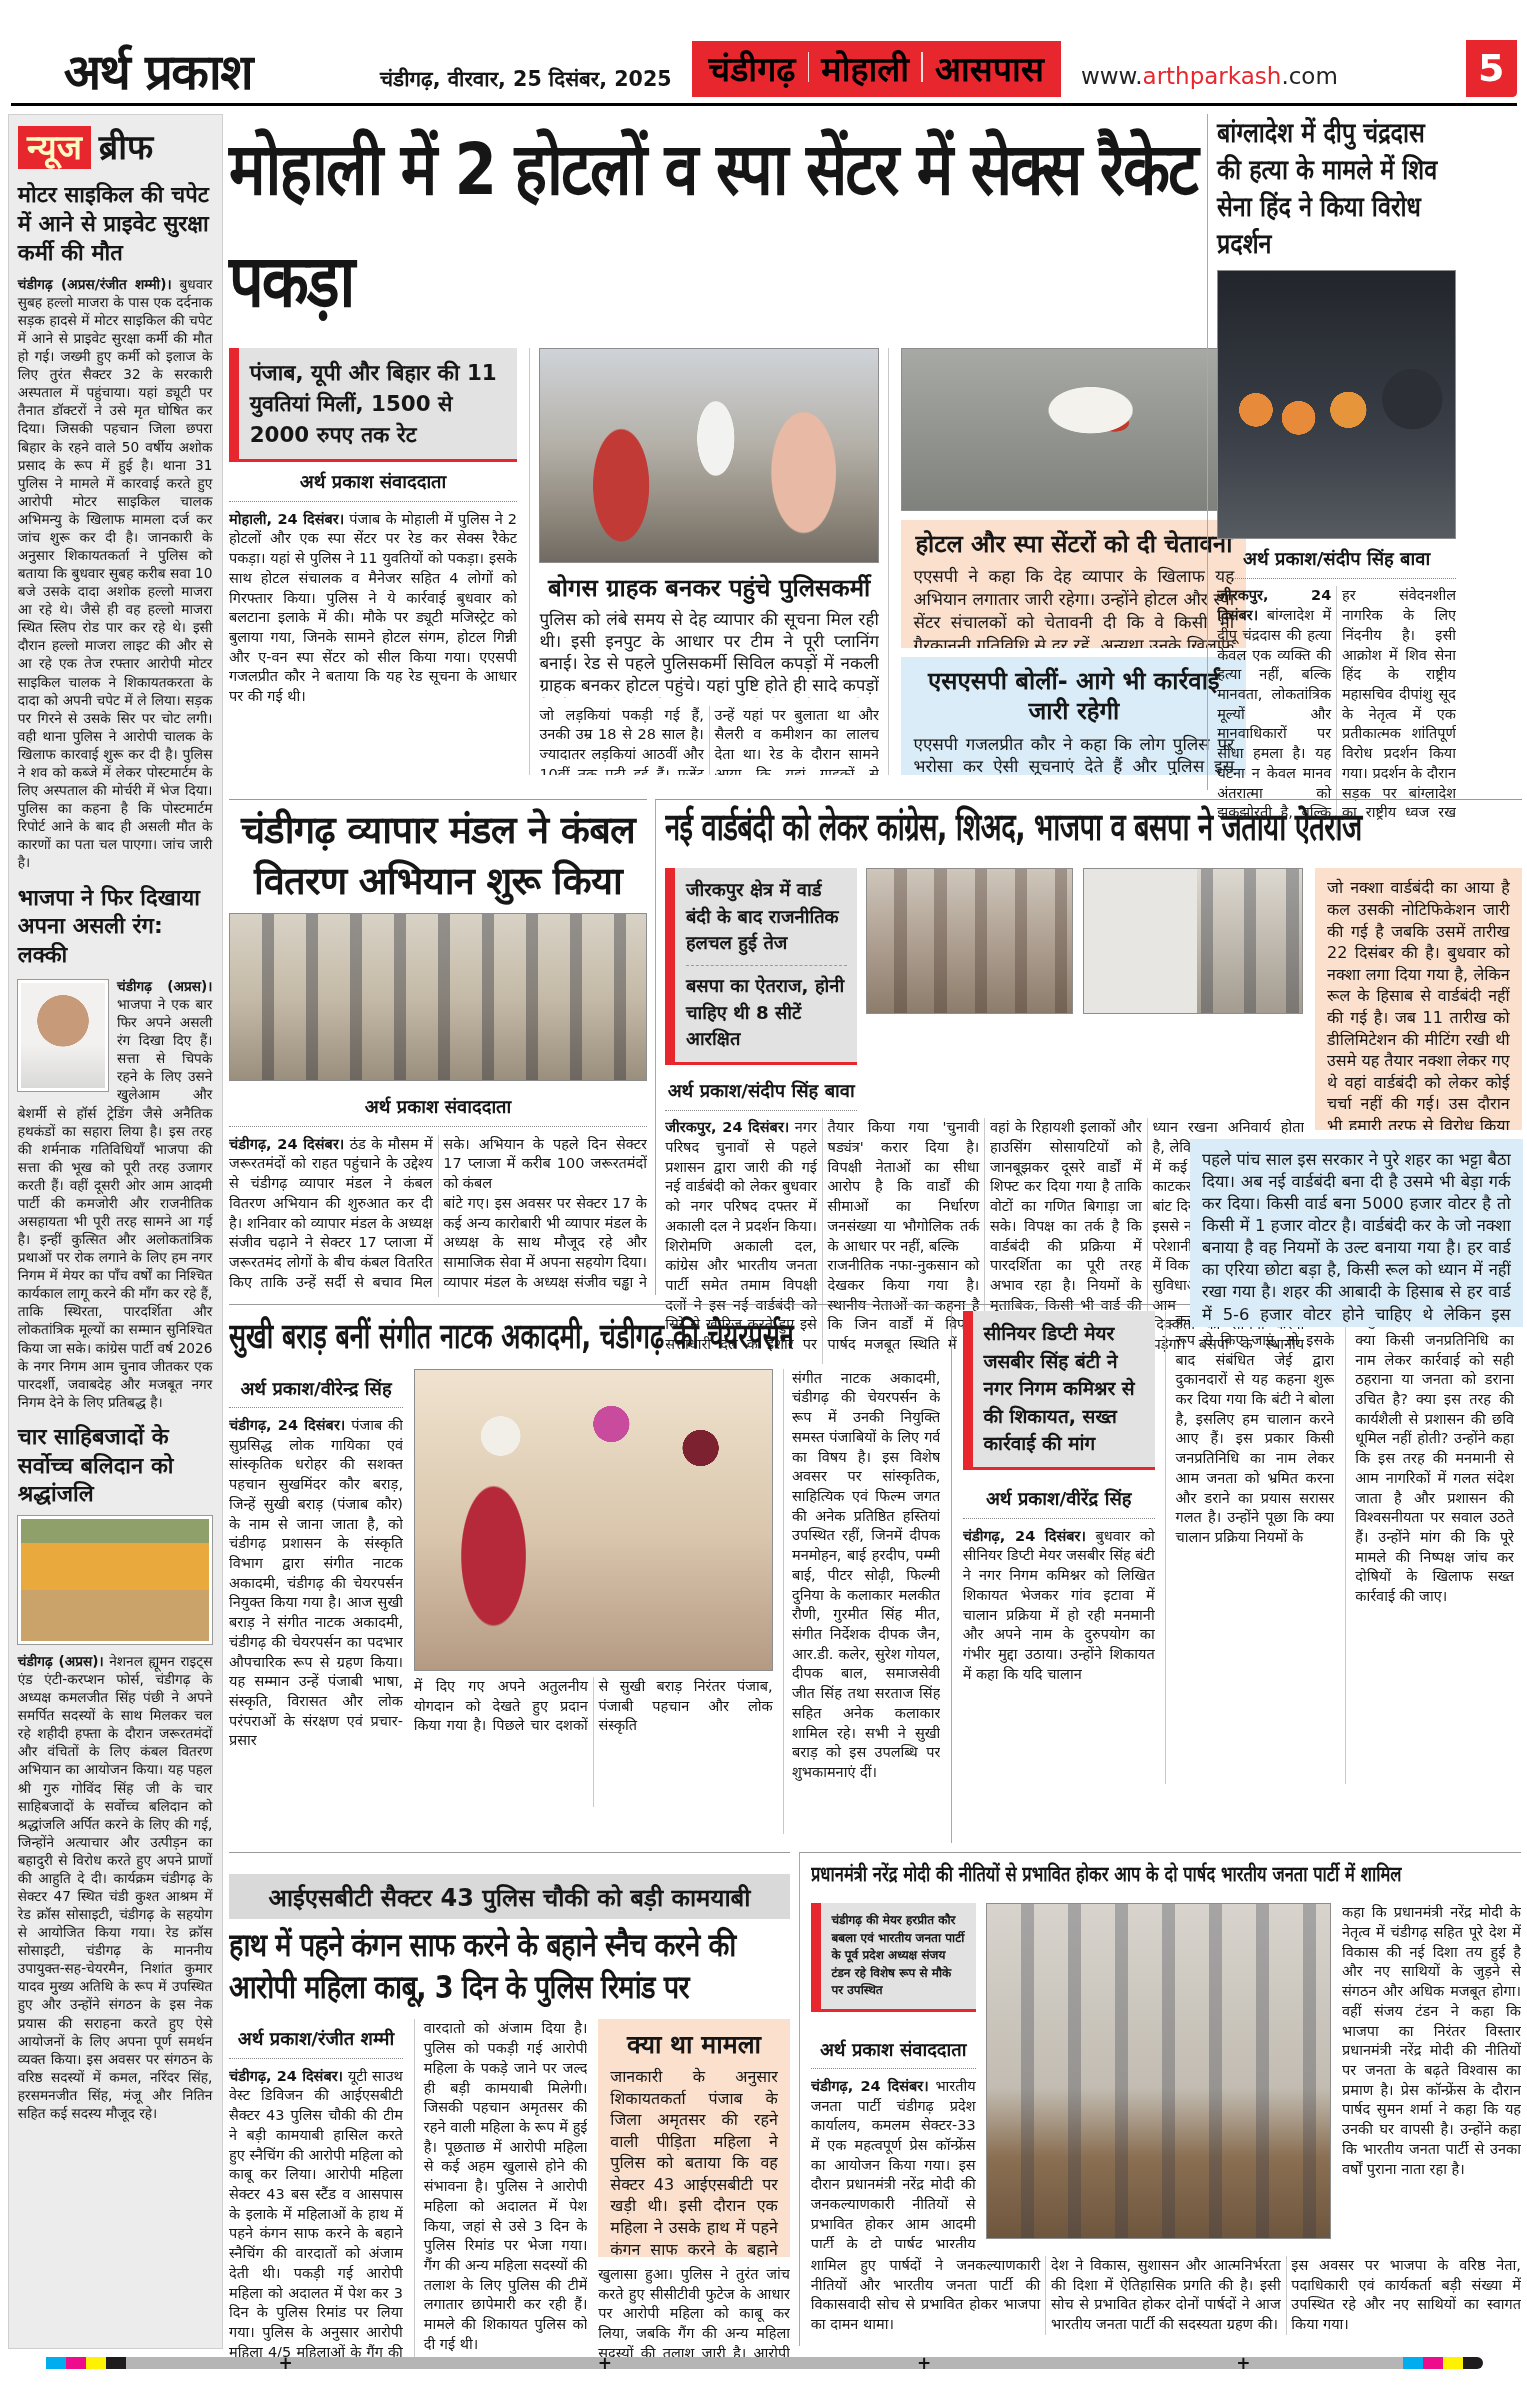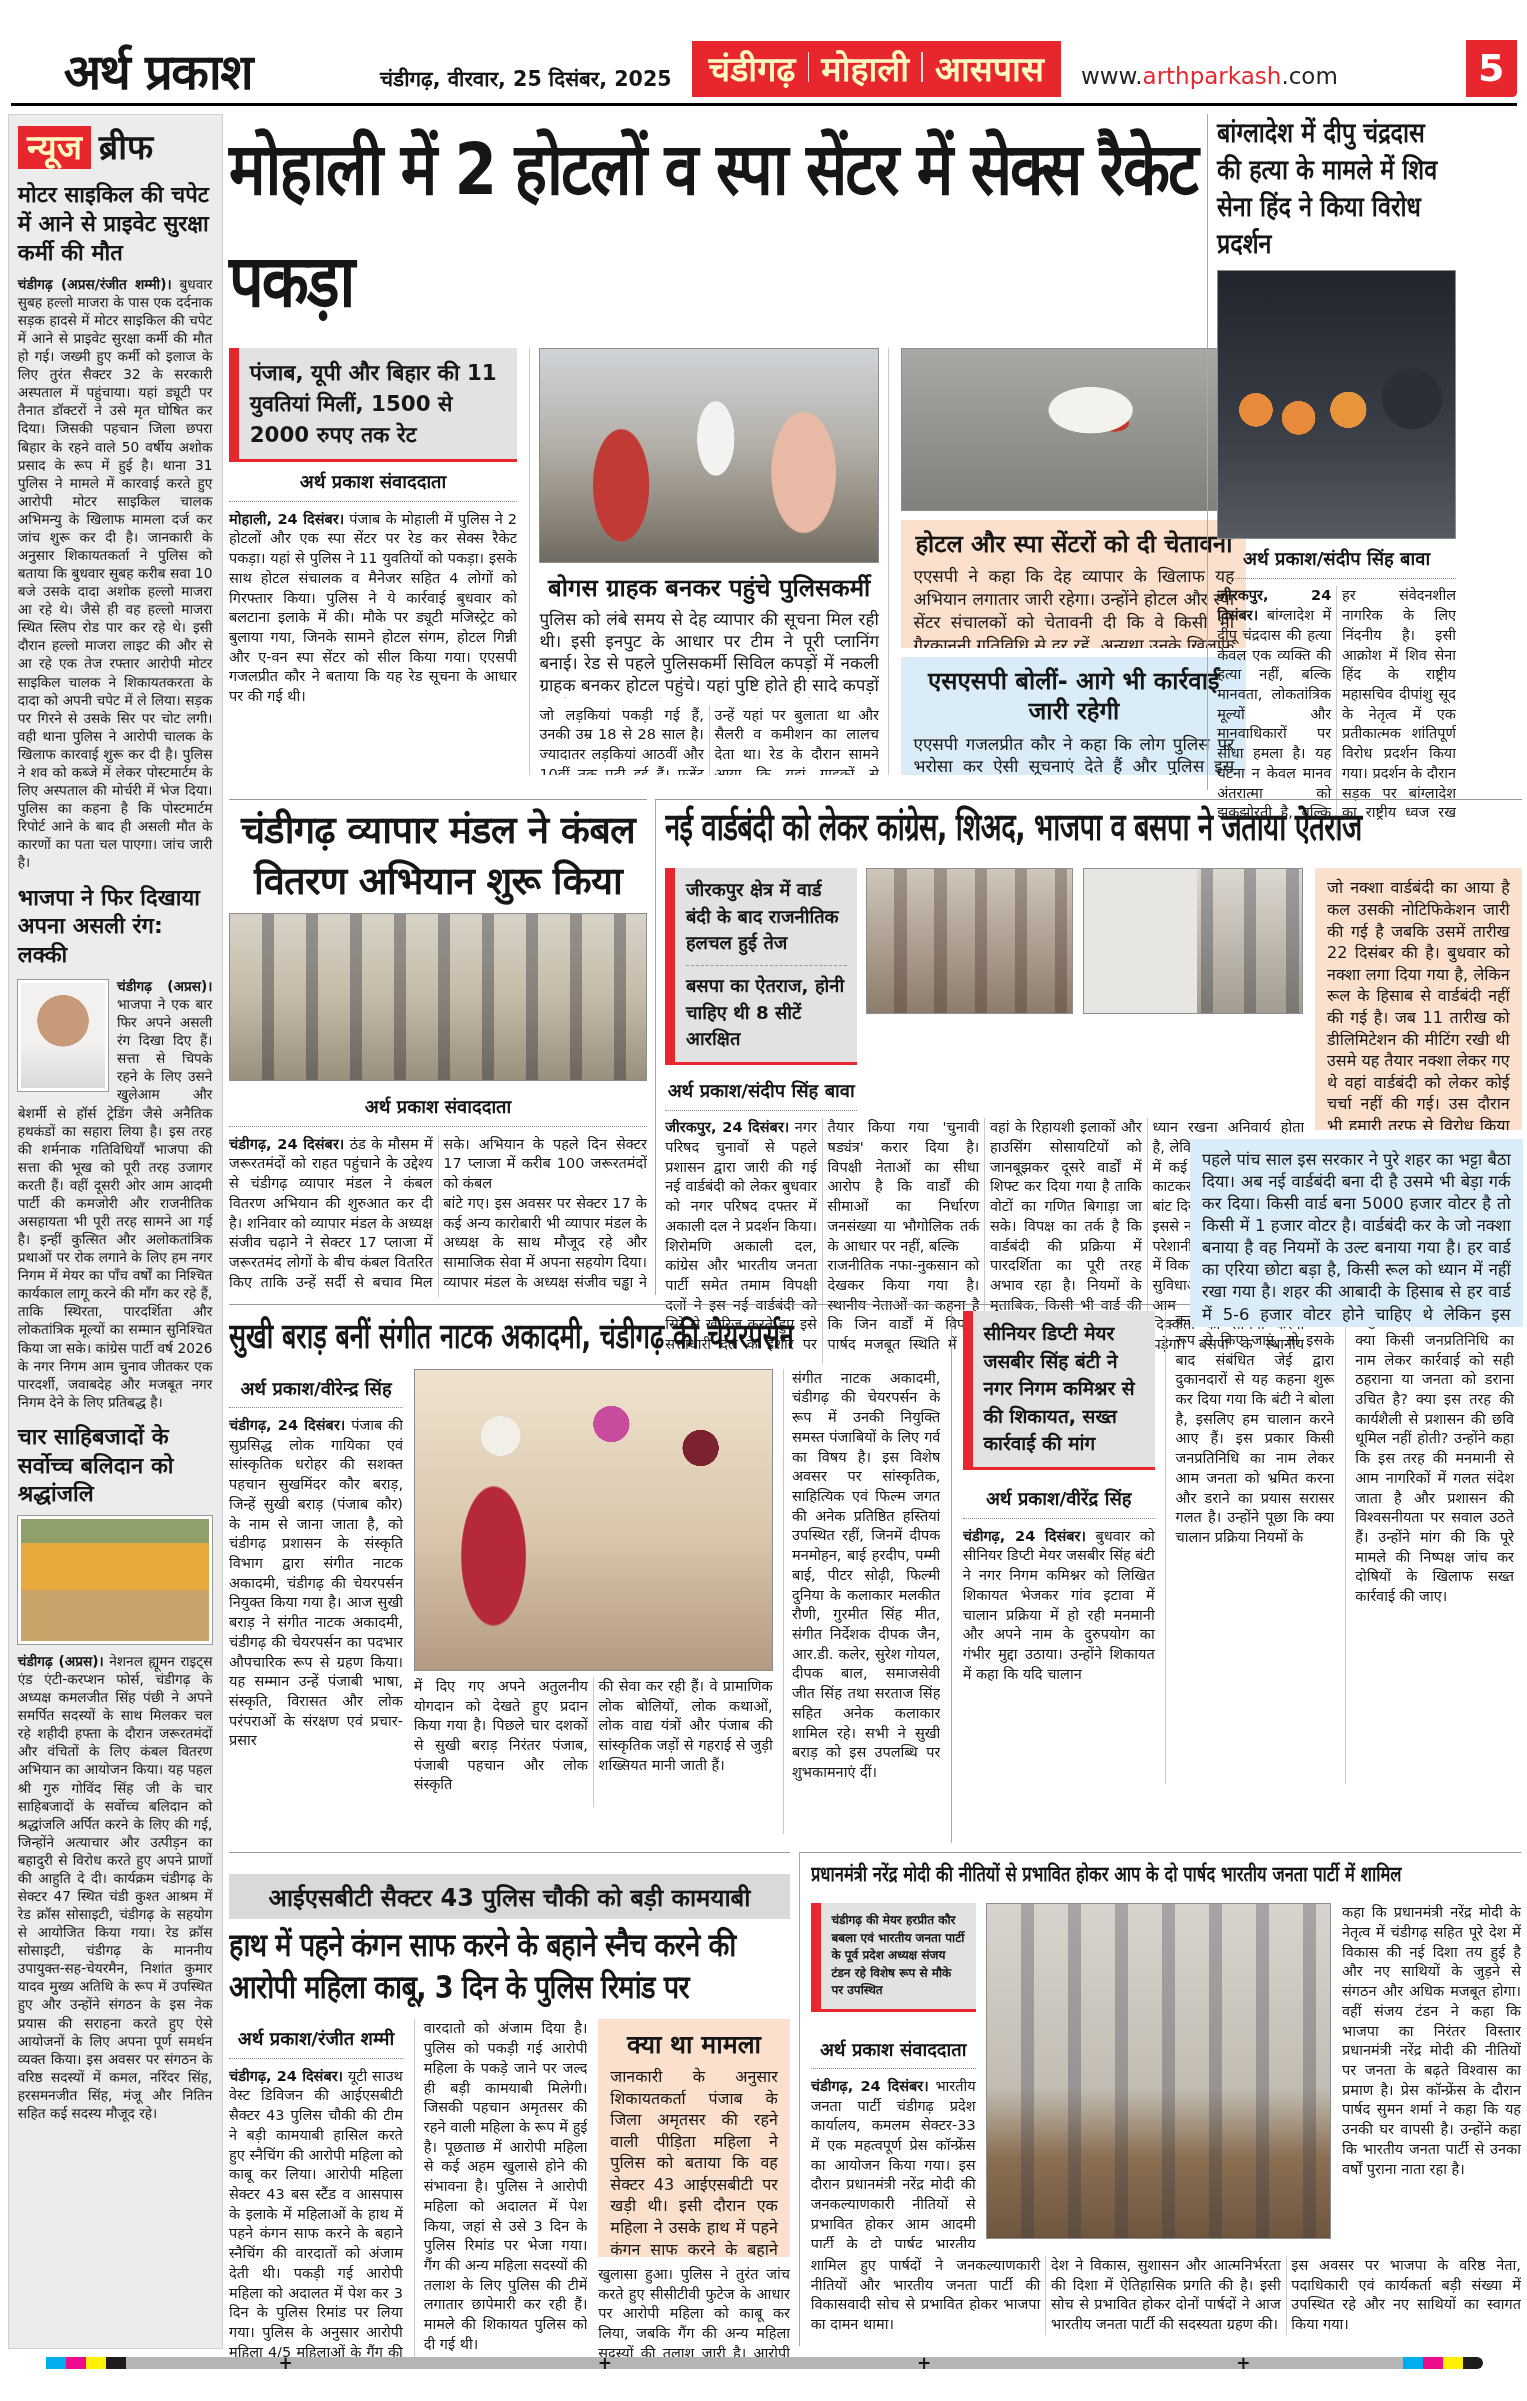--- a/index.html
+++ b/index.html
@@ -5,21 +5,21 @@
   * { box-sizing: border-box; }
   html,body { margin:0; padding:0; background:#fff; }
   .page { position:relative; width:1527px; height:2401px; background:#fff;
           font-family:"DejaVu Sans", sans-serif; color:#161616; overflow:hidden; }
 
   
   .hdr { position:absolute; left:10.7px; top:7.6px; width:1506px; height:98px;
          display:flex; align-items:flex-end; gap:20px; border-bottom:3.8px solid #000; padding-bottom:6.1px; }
   .brand { font-size:49px; font-weight:800; letter-spacing:-1.5px; line-height:1; padding-left:53px; }
   .hdate { font-size:20.6px; font-weight:700; margin-left:auto; padding-bottom:4.6px; }
-  .edbox { background:#e8262d; color:#fef9c3; font-weight:800; font-size:34px;
+  .edbox { background:#e8262d; color:#000000; font-weight:800; font-size:34px;
            padding:10.7px 17px; display:flex; align-items:flex-start; gap:12.2px; line-height:1; }
   .edbox .sep { width:1.5px; height:30.5px; background:#fff; opacity:.85; }
   .site { font-size:23px; padding-bottom:7.6px; color:#222; }
   .site .mid { color:#e8262d; }
   .pgno { background:#e8262d; color:#fff; font-weight:800; font-size:38px; line-height:1;
           padding:9.2px 12.2px; margin-left:auto; border-radius:0 0 4.6px 0; }
 
   
   .squeeze  { display:block; transform:scaleX(.85); transform-origin:0 0; width:117.6%; }
   .squeezeX { display:block; transform:scaleX(.72); transform-origin:0 0; width:138%; white-space:nowrap; }
@@ -330,21 +330,20 @@
       </h1>
     <div class="sukrow">
       <div class="sukA">
         <div class="byline">अर्थ प्रकाश/वीरेन्द्र सिंह</div>
         <p class="body"><b class="dl">चंडीगढ़, 24 दिसंबर।</b> <span>पंजाब की सुप्रसिद्ध लोक गायिका एवं सांस्कृतिक धरोहर की सशक्त पहचान सुखमिंदर कौर बराड़, जिन्हें सुखी बराड़ (पंजाब कौर) के नाम से जाना जाता है, को चंडीगढ़ प्रशासन के संस्कृति विभाग द्वारा संगीत नाटक अकादमी, चंडीगढ़ की चेयरपर्सन नियुक्त किया गया है। आज सुखी बराड़ ने संगीत नाटक अकादमी, चंडीगढ़ की चेयरपर्सन का पदभार औपचारिक रूप से ग्रहण किया। यह सम्मान उन्हें पंजाबी भाषा, संस्कृति, विरासत और लोक परंपराओं के संरक्षण एवं प्रचार-प्रसार</span></p>
       </div>
       <div class="sukM">
         <div class="ph ph-sukhi"></div>
         <div class="sukunder multicol">
           <p class="body">में दिए गए अपने अतुलनीय योगदान को देखते हुए प्रदान किया गया है। पिछले चार दशकों से सुखी बराड़ निरंतर पंजाब, पंजाबी पहचान और लोक संस्कृति</p>
-          <p class="body">की सेवा कर रही हैं। वे प्रामाणिक लोक बोलियों, लोक कथाओं, लोक वाद्य यंत्रों और पंजाब की सांस्कृतिक जड़ों से गहराई से जुड़ी शख्सियत मानी जाती हैं।</p>
         </div>
       </div>
       <div class="sukB">
         <p class="body">संगीत नाटक अकादमी, चंडीगढ़ की चेयरपर्सन के रूप में उनकी नियुक्ति समस्त पंजाबियों के लिए गर्व का विषय है। इस विशेष अवसर पर सांस्कृतिक, साहित्यिक एवं फिल्म जगत की अनेक प्रतिष्ठित हस्तियां उपस्थित रहीं, जिनमें दीपक मनमोहन, बाई हरदीप, पम्मी बाई, पीटर सोढ़ी, फिल्मी दुनिया के कलाकार मलकीत रौणी, गुरमीत सिंह मीत, संगीत निर्देशक दीपक जैन, आर.डी. कलेर, सुरेश गोयल, दीपक बाल, समाजसेवी जीत सिंह तथा सरताज सिंह सहित अनेक कलाकार शामिल रहे। सभी ने सुखी बराड़ को इस उपलब्धि पर शुभकामनाएं दीं।</p>
       </div>
     </div>
   </div>
 
   <div class="eta">
     <div class="etarow">

